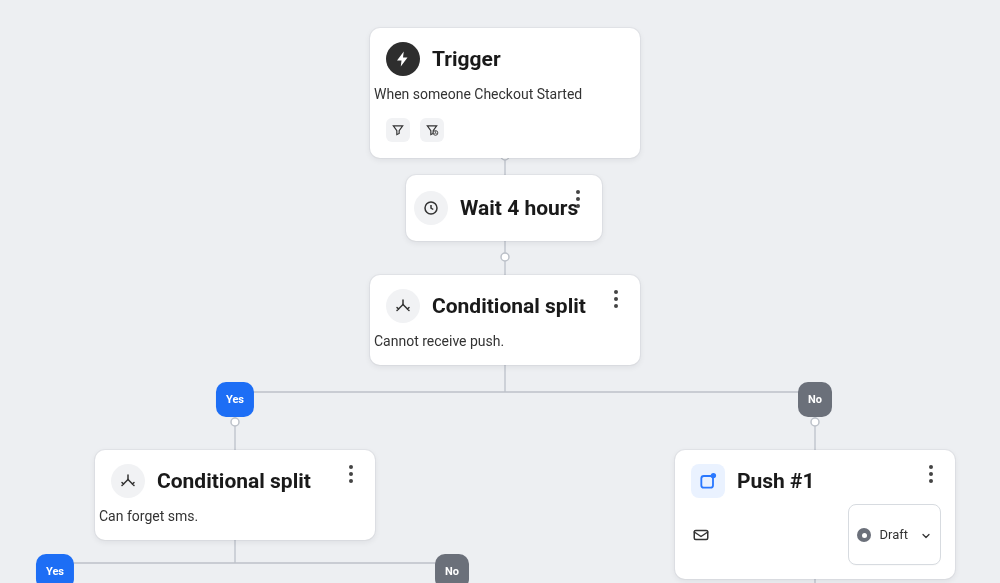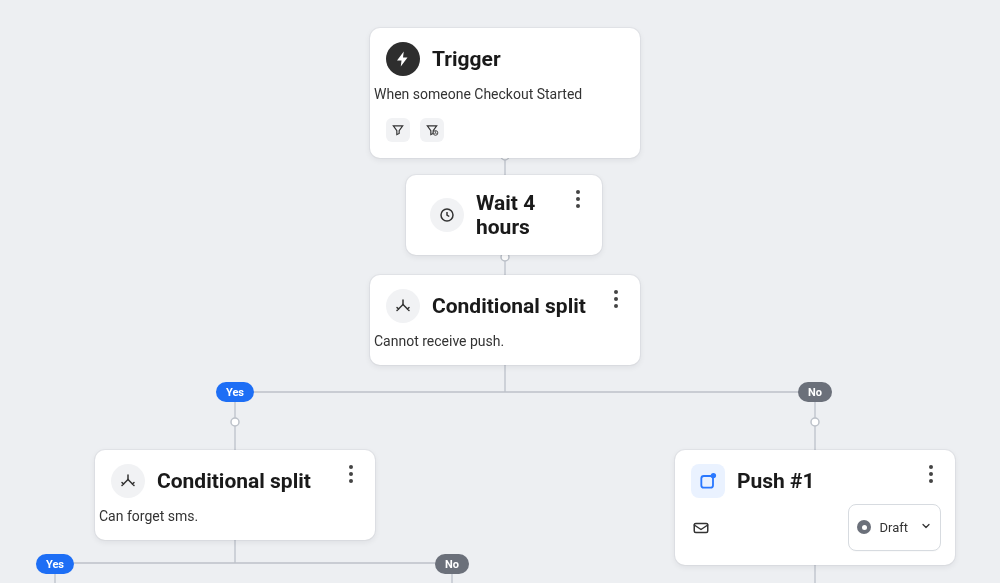--- a/index.html
+++ b/index.html
@@ -44,38 +44,38 @@
   .more-btn{position:absolute;top:12px;right:12px;width:24px;height:24px;border:none;background:transparent;cursor:pointer;display:flex;align-items:center;justify-content:center;border-radius:6px;}
   .more-dots{display:flex;flex-direction:column;gap:3px;}
   .more-dots span{width:4px;height:4px;border-radius:50%;background:#444;}
 
   .icon-circle{width:34px;height:34px;border-radius:50%;display:flex;align-items:center;justify-content:center;flex:none;}
   .icon-circle.light{background:var(--icon-bg);}
   .icon-circle.dark{background:var(--icon-dark-bg);}
 
   .small-icon-sq{width:24px;height:24px;border-radius:6px;background:var(--icon-bg);display:flex;align-items:center;justify-content:center;flex:none;}
 
-  .pill{position:absolute;color:#fff;height:20px;border-radius:10px;padding:0 10px;font-size:11px;font-weight:700;display:flex;align-items:center;transform:translateX(-50%);}
+  .pill{position:absolute;color:#fff;height:35px;border-radius:10px;padding:0 10px;font-size:11px;font-weight:700;display:flex;align-items:center;transform:translateX(-50%);}
   .pill.yes{background:var(--yes-pill);}
   .pill.no{background:var(--no-pill);}
 
   
   .push-icon{width:34px;height:34px;border-radius:8px;background:var(--push-icon-bg);display:flex;align-items:center;justify-content:center;flex:none;}
   .push-footer{display:flex;align-items:center;justify-content:space-between;padding:6px 14px 14px 14px;gap:10px;}
   .envelope-badge{width:24px;height:24px;border-radius:6px;display:flex;align-items:center;justify-content:center;}
-  .draft-select{display:flex;align-items:flex-start;gap:8px;border:1px solid var(--draft-border);border-radius:8px;padding:15px 8px;cursor:pointer;background:#fff;box-shadow:0 1px 0 rgba(0,0,0,.02);}
+  .draft-select{display:flex;align-items:flex-end;gap:8px;border:1px solid var(--draft-border);border-radius:8px;padding:22px 8px;cursor:pointer;background:#fff;box-shadow:0 1px 0 rgba(0,0,0,.02);}
   .draft-select .status-dot{width:14px;height:14px;border-radius:50%;background:#6b707a;display:flex;align-items:center;justify-content:center;}
   .draft-select .status-dot span{width:5px;height:5px;border-radius:50%;background:#fff;}
   .draft-select .label{font-size:13px;color:var(--draft-text);}
   .chevron{width:12px;height:12px;display:flex;align-items:center;justify-content:center;margin-left:4px;}
 
   
   #trigger{left:370px;top:28px;width:270px;}
   #wait{left:406px;top:175px;width:196px;}
-  #wait .head{padding:16px 16px 16px 24px;}
+  #wait .head{padding:16px 16px 16px 8px;}
   #cond1{left:370px;top:275px;width:270px;}
   #cond2{left:95px;top:450px;width:280px;}
   #push1{left:675px;top:450px;width:280px;}
 
   
   #yes1{left:235px;top:382px;}
   #no1{left:815px;top:382px;}
   #yes2{left:55px;top:554px;}
   #no2{left:452px;top:554px;}
 </style>

